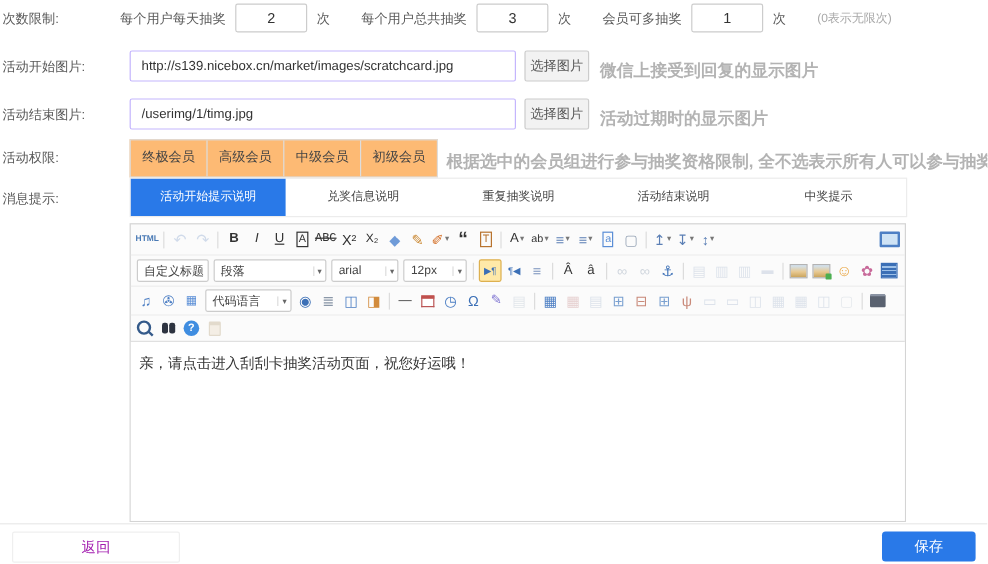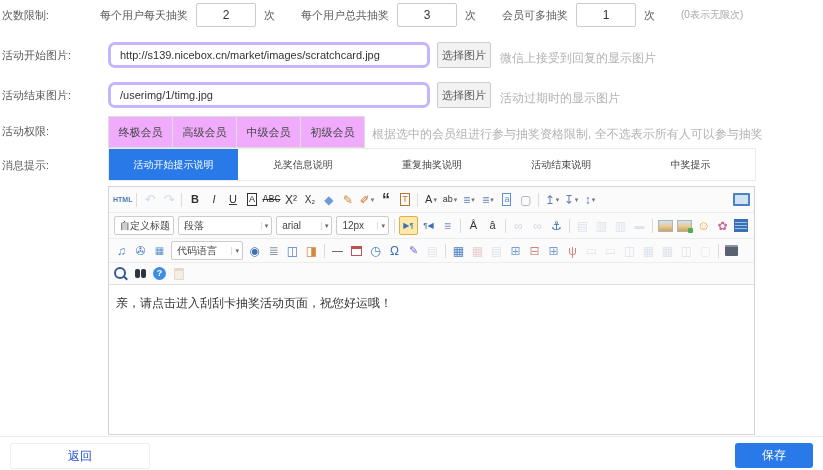--- a/index.html
+++ b/index.html
@@ -7,27 +7,27 @@
         font-family:"Liberation Sans","DejaVu Sans",sans-serif;font-size:12px;color:#333;}
   .flabel{position:absolute;left:2px;color:#595959;font-size:11px;}
   
   .limit-row{position:absolute;left:100px;top:2px;display:flex;align-items:center;height:26px;}
   .limit-row .lab{color:#595959;margin-right:8px;font-size:11px;}
   .num{width:60px;height:24px;text-align:center;border:1px solid #ccc;border-radius:2px;
        font-size:12px;font-family:inherit;box-sizing:border-box;color:#333;margin-right:8px;}
   .suf{color:#595959;margin-right:26px;font-size:11px;}
   .lhint{color:#a8a8a8;font-size:10px;}
   
-  .txt{position:absolute;left:108px;width:322px;height:26px;border:3px solid #c4b5fd;border-radius:7px;
+  .txt{position:absolute;left:108px;width:322px;height:26px;border:1px solid #c4b5fd;border-radius:2px;
        font-size:11px;color:#333;padding:0 9px;box-sizing:border-box;font-family:inherit;}
   .pick-btn{position:absolute;left:437px;width:54px;height:26px;background:#f2f2f2;border:1px solid #ccc;
        border-radius:2px;font-size:11px;color:#555;box-sizing:border-box;text-align:center;line-height:24px;cursor:pointer;}
-  .hint{position:absolute;color:#b3b3b3;font-size:12px;white-space:nowrap;}
-  
-  .member-group{position:absolute;left:108px;top:116px;display:flex;border:1px solid #ddd;background:#f0abfc;}
+  .hint{position:absolute;color:#b3b3b3;font-size:14px;white-space:nowrap;font-weight:bold;}
+  
+  .member-group{position:absolute;left:108px;top:116px;display:flex;border:1px solid #ddd;background:#fdba74;font-family:Liberation Mono, monospace;}
   .member-opt{width:63px;height:30px;line-height:30px;text-align:center;color:#444;border-right:1px solid #ddd;
        cursor:pointer;font-size:11px;}
   .member-opt:last-child{border-right:none;}
   
   .tabs{position:absolute;left:108px;top:148px;width:648px;height:33px;display:flex;border:1px solid #ececec;
        box-sizing:border-box;background:#fff;}
   .tab{flex:1;text-align:center;line-height:31px;color:#444;cursor:pointer;font-size:10px;}
   .tab.active{color:#fff;}
   
   .editor{position:absolute;left:108px;top:186px;width:647px;height:249px;border:1px solid #d4d4d4;
@@ -388,16 +388,16 @@
         </span>
         <span class="tico dis">
           <span class="clip"></span>
         </span>
       </div>
       <div style="display:contents"></div>
     <div class="edit-area">亲，请点击进入刮刮卡抽奖活动页面，祝您好运哦！</div>
   </div>
 
   <div class="footer-line"></div>
-  <div class="back-btn" style="color: #1d4ed8;">返回</div>
+  <div class="back-btn" style="color: #a21caf;">返回</div>
   <div class="save-btn" style="background: rgb(41, 121, 232);">保存</div>
 
 </div>
 
 </body></html>

